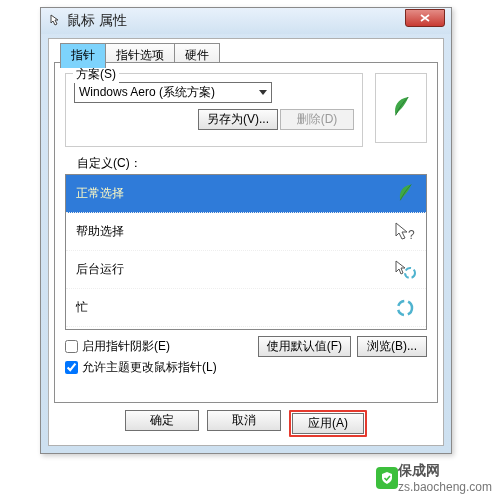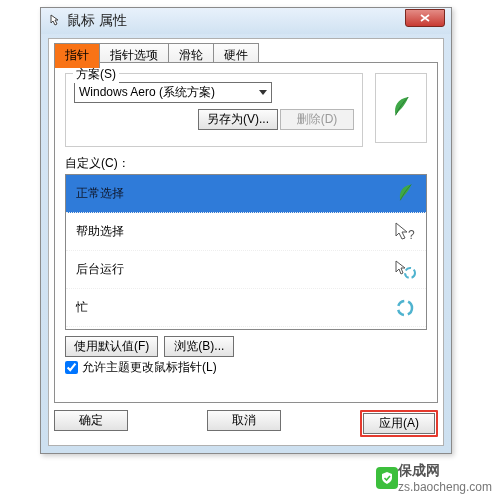--- a/index.html
+++ b/index.html
@@ -5,40 +5,40 @@
 *{box-sizing:border-box;margin:0;padding:0;font-family:"Microsoft YaHei","SimSun",Tahoma,sans-serif;font-size:12px;}
 body{background:#fff;width:500px;height:500px;position:relative;overflow:hidden;}
 .window{position:absolute;left:40px;top:7px;width:412px;height:447px;border:1px solid #8a8a8a;background:linear-gradient(#d6e6f5,#cde0f0);box-shadow:2px 2px 5px rgba(0,0,0,.2);}
 .titlebar{height:26px;display:flex;align-items:center;padding:0 0 0 6px;background:linear-gradient(#e8f1fb,#d0e2f2);}
 .titlebar .ticon{width:14px;height:14px;margin-right:6px;display:inline-flex;align-items:center;justify-content:center;}
 .titlebar .title{color:#222;font-size:14px;}
 .closebtn{position:absolute;right:6px;top:1px;width:40px;height:18px;background:linear-gradient(#e48b85,#c83b33);border:1px solid #7a2820;border-radius:0 0 3px 3px;color:#fff;display:flex;align-items:center;justify-content:center;font-weight:bold;cursor:pointer;}
 .inner{position:absolute;left:7px;right:7px;top:30px;bottom:7px;background:#fff;border:1px solid #b0b0b0;}
 .tabrow{position:absolute;left:5px;top:4px;display:flex;}
 .tab{border:1px solid #8e8e8e;border-bottom:none;padding:3px 10px;background:linear-gradient(#fcfcfc,#ececec);margin-right:-1px;cursor:pointer;position:relative;}
-.tab.active{background:#f97316;z-index:2;padding-bottom:4px;}
+.tab.active{background:#7dd3fc;z-index:2;padding-bottom:4px;margin-left:6px;}
 .tabbody{position:absolute;left:5px;right:5px;top:23px;bottom:42px;border:1px solid #8e8e8e;background:#fff;padding:10px 10px 6px 10px;}
 .group{border:1px solid #ccc;padding:8px 8px 8px 8px;margin-bottom:8px;position:relative;}
 .group .glabel{position:absolute;top:-8px;left:7px;background:#fff;padding:0 3px;}
 .select{border:1px solid #707070;background:#fff;height:21px;width:198px;display:flex;align-items:center;justify-content:space-between;padding:0 4px;cursor:pointer;}
 .select .arrow{width:0;height:0;border-left:4px solid transparent;border-right:4px solid transparent;border-top:5px solid #333;}
 .btn{border:1px solid #707070;background:linear-gradient(#fcfcfc,#e3e3e3);height:21px;padding:0 8px;display:inline-flex;align-items:center;justify-content:center;cursor:pointer;min-width:74px;}
 .btn.disabled{color:#9a9a9a;border-color:#b7b7b7;background:#f2f2f2;cursor:default;}
 .btnrow{display:flex;justify-content:flex-end;gap:2px;margin-top:6px;}
 .preview{position:absolute;right:10px;top:10px;width:52px;height:70px;border:1px solid #ccc;background:#fff;display:flex;align-items:center;justify-content:center;}
 .leaf{width:22px;height:26px;}
-.customlabel{margin-bottom:2px;}
+.customlabel{margin-bottom:2px;margin-left:12px;}
 .listbox{border:1px solid #888;height:156px;overflow:hidden;background:#fff;}
 .litem{height:38px;display:flex;align-items:center;justify-content:space-between;padding:0 10px;border-bottom:1px dotted #eee;cursor:pointer;}
-.litem.sel{background:#2f7bd9;color:#0f172a;}
+.litem.sel{background:#2f7bd9;color:#fef9c3;}
 .litem .icon{width:22px;height:22px;display:flex;align-items:center;justify-content:center;}
 .checks{margin-top:6px;}
 .checkrow{display:flex;align-items:center;height:20px;}
 .checkrow input{margin-right:4px;}
-.footerbtns{position:absolute;left:5px;right:5px;bottom:8px;display:flex;justify-content:space-between;gap:20px;}
+.footerbtns{position:absolute;left:5px;right:5px;bottom:8px;display:flex;justify-content:center;gap:8px;}
 .highlight{border:2px solid #e53a2e;border-radius:1px;padding:1px;}
 .watermark{position:fixed;right:0;bottom:0;display:flex;align-items:center;padding:6px 8px;}
 .wmicon{width:22px;height:22px;background:#3cbf3c;border-radius:4px;display:flex;align-items:center;justify-content:center;color:#fff;font-weight:bold;}
 .wmtext{color:#777;font-size:14px;}
 svg{display:block;}
 </style>
 </head>
 <body>
 
 <div class="window">
@@ -53,21 +53,20 @@
       <svg width="10" height="8" viewBox="0 0 10 8">
           <path d="M1 1 L9 7 M9 1 L1 7" stroke="#fff" stroke-width="1.6"></path>
         </svg>
     </div>
   </div>
 
   <div class="inner">
     <div class="tabrow">
       <div class="tab active"><span>指针</span></div>
       <div class="tab"><span>指针选项</span></div>
-      <div class="tab"><span>滑轮</span></div>
       <div class="tab"><span>硬件</span></div>
     </div>
 
     <div class="tabbody">
       <div class="group" style="height:74px;margin-right:64px;">
         <span class="glabel">方案(S)</span>
         <div class="select">
           <span>Windows Aero (系统方案)</span>
           <span class="arrow"></span>
         </div>
@@ -122,20 +121,24 @@
           <span class="icon">
             <svg width="20" height="20" viewBox="0 0 20 20">
                 <circle cx="10" cy="10" r="7" fill="none" stroke="#4fb3cf" stroke-width="2.5" stroke-dasharray="8 4"></circle>
               </svg>
           </span>
         </div>
       </div>
 
       <div class="checks">
         <div style="display:flex;justify-content:space-between;align-items:center;">
+          <label class="checkrow">
+            <input type="checkbox" style="">
+            <span>启用指针阴影(E)</span>
+          </label>
           <div style="display:flex;gap:6px;align-items:flex-end;">
             <div class="btn" style="min-width:86px;">
                 <span>使用默认值(F)</span>
               </div>
             <div class="btn" style="min-width:70px;">
                 <span>浏览(B)...</span>
               </div>
           </div>
         </div>
         <label class="checkrow">

